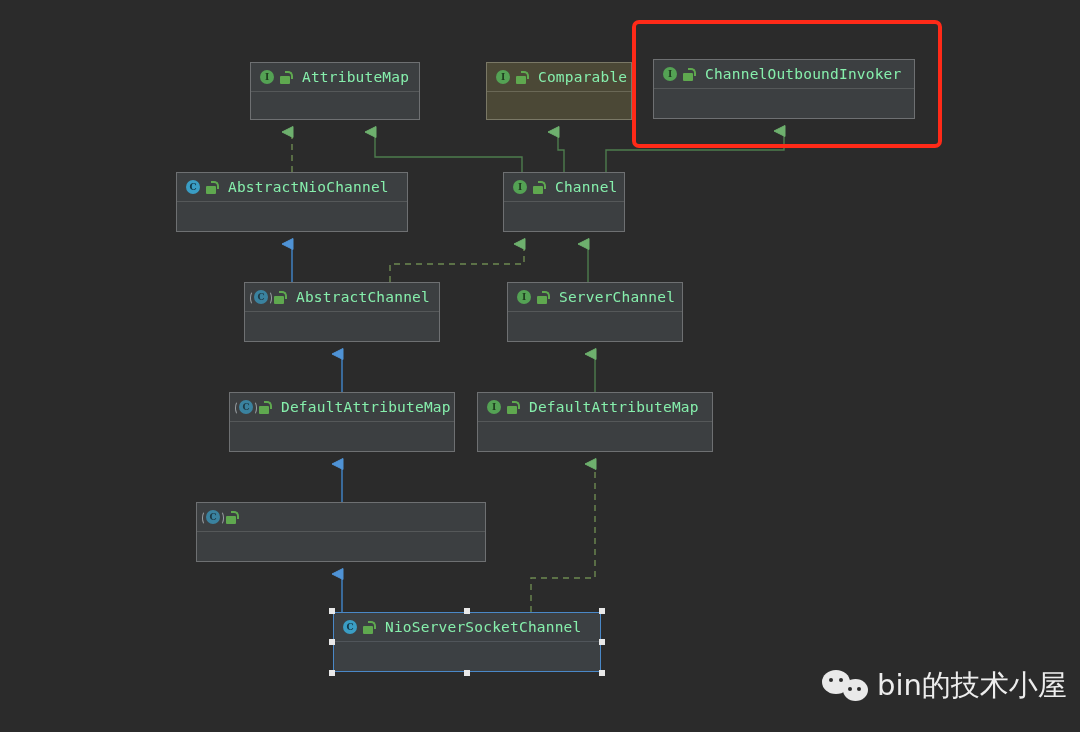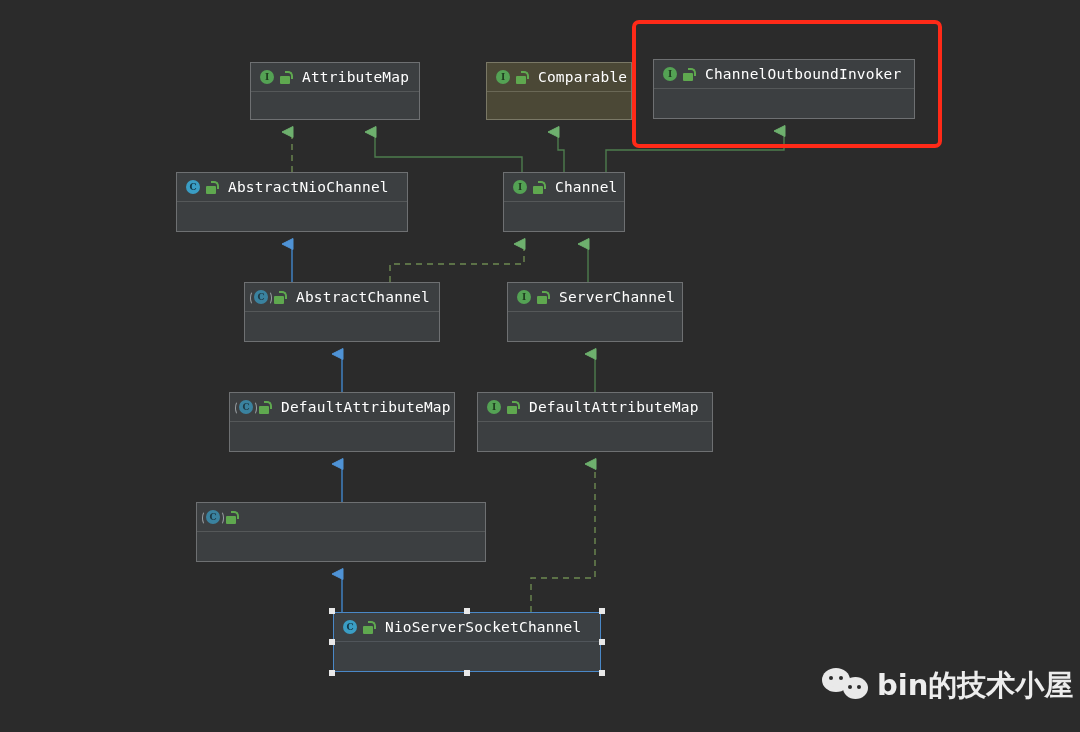--- a/index.html
+++ b/index.html
@@ -38,21 +38,21 @@
     padding: 0 8px;
     box-sizing: border-box;
     border-bottom: 1px solid #555859;
   }
   .node.hovered .node-header { border-bottom-color: #6a6856; }
   .node.selected .node-header { border-bottom-color: #50555a; }
   .node-body {
     height: 100%;
   }
   .node-title {
-    color: #ffffff;
+    color: #86efac;
     font-size: 14.5px;
     letter-spacing: 0.2px;
     white-space: nowrap;
     margin-left: 10px;
   }
   
   .type-icon {
     position: relative;
     width: 16px;
     height: 16px;
@@ -133,23 +133,22 @@
     position: absolute;
     width: 6px; height: 6px;
     background: #e8e8e8;
     z-index: 45;
   }
 
   
   #watermark {
     position: absolute;
     display: flex;
-    align-items: flex-start;
+    align-items: flex-end;
     z-index: 50;
-    font-weight: bold;
   }
   #watermark .wx {
     position: relative;
     width: 46px; height: 38px;
     flex: 0 0 46px;
   }
   #watermark .wx .bub-big {
     position: absolute;
     left: 0; top: 2px;
     width: 28px; height: 24px;

